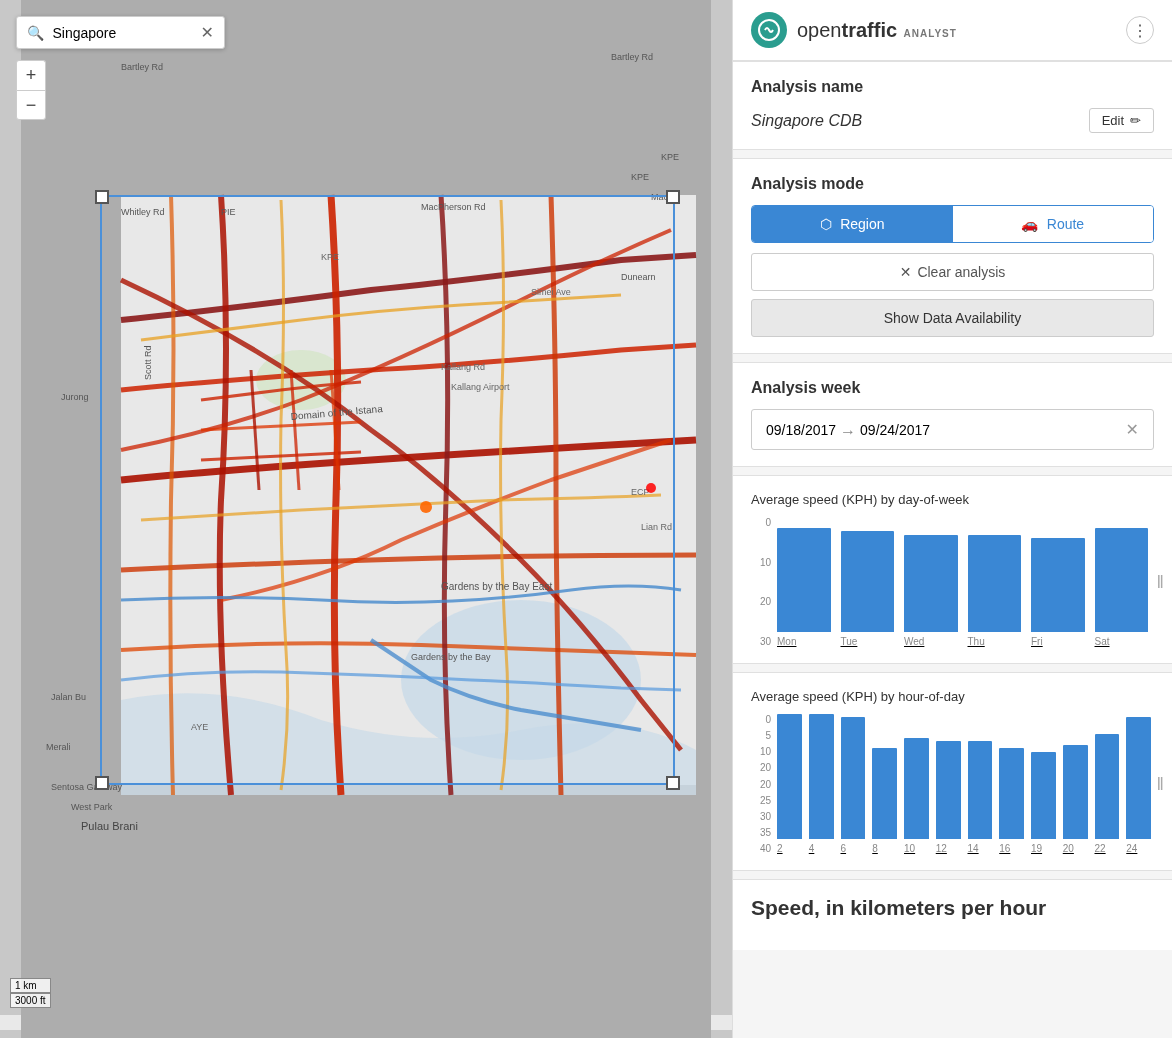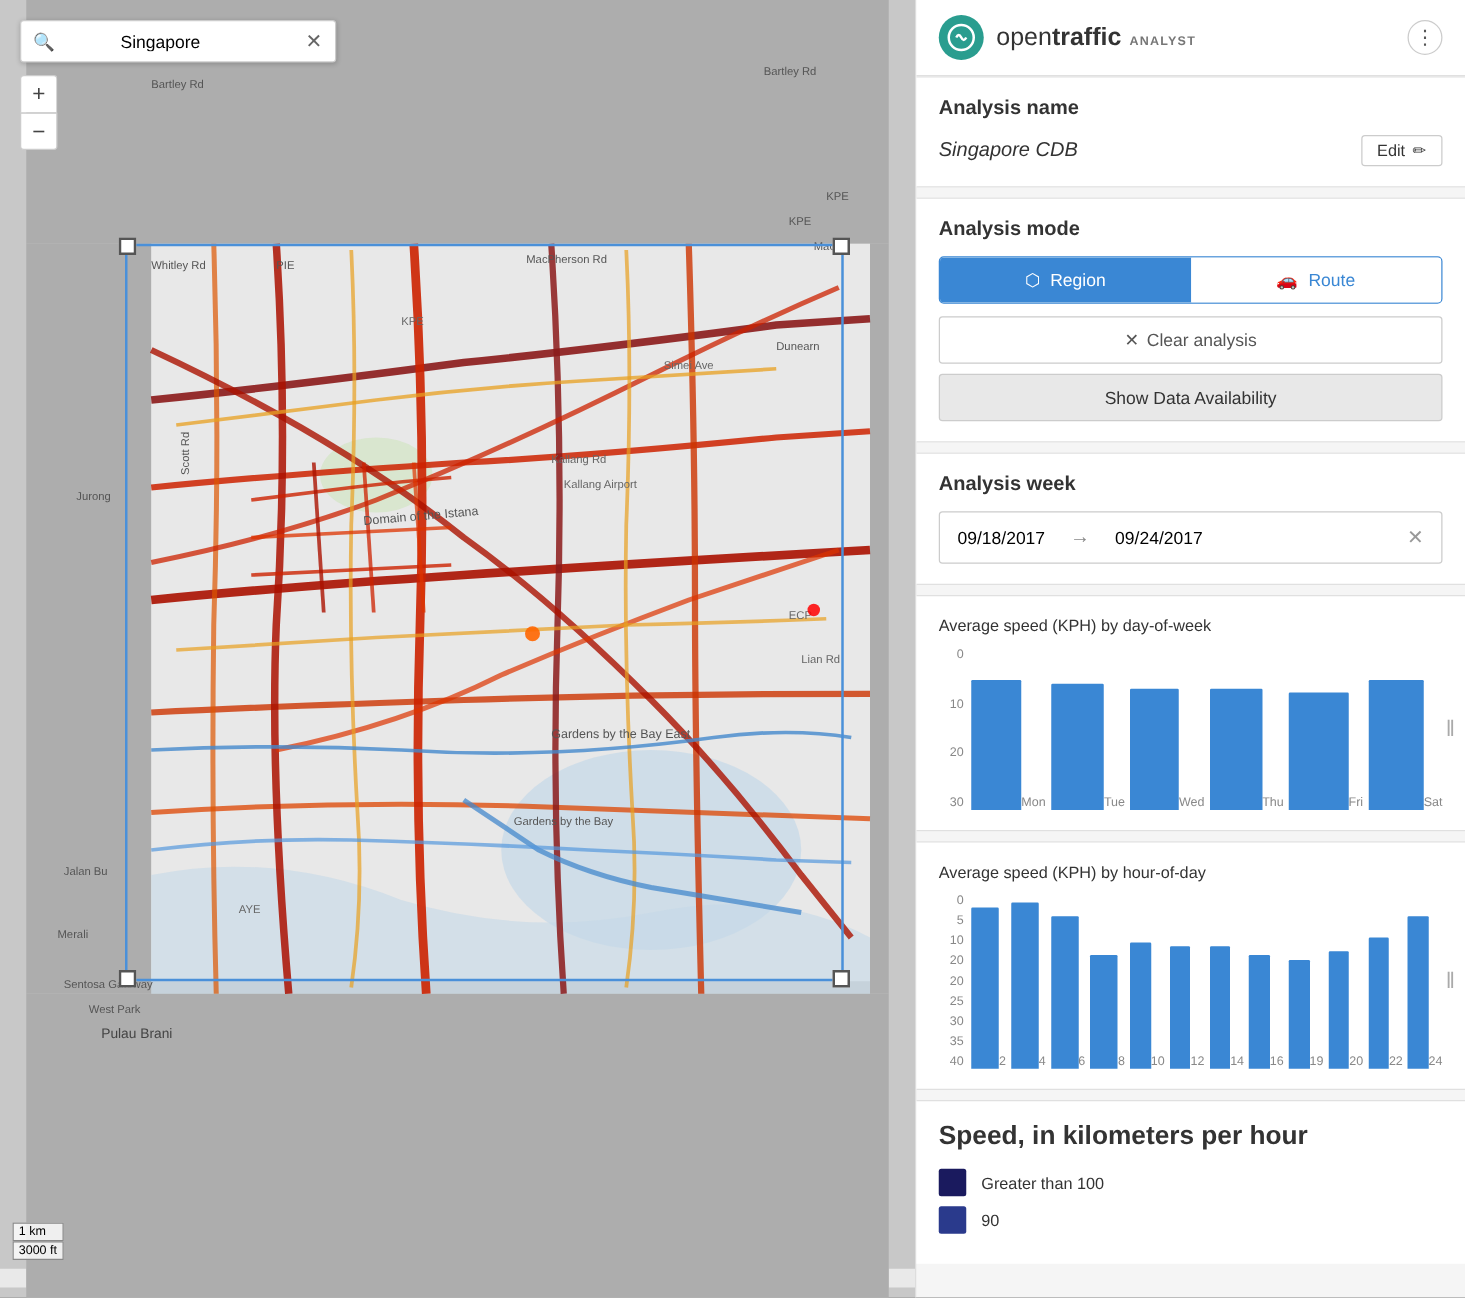--- a/index.html
+++ b/index.html
@@ -35,21 +35,20 @@
       gap: 8px;
       z-index: 10;
       box-shadow: 0 1px 4px rgba(0,0,0,0.2);
     }
 
     .map-search input {
       border: none;
       outline: none;
       font-size: 14px;
       width: 140px;
-      margin-left: 44px;
     }
 
     .map-search-icon { color: #666; font-size: 14px; }
     .map-search-clear { color: #666; cursor: pointer; font-size: 16px; }
 
     .map-zoom {
       position: absolute;
       top: 60px;
       left: 16px;
       display: flex;
@@ -282,21 +281,21 @@
       border-radius: 3px;
       cursor: pointer;
       font-size: 14px;
       color: #333;
     }
 
     
     .date-range-row {
       display: flex;
       align-items: center;
-      gap: 20px;
+      gap: 4px;
       border: 1px solid #ccc;
       border-radius: 3px;
       padding: 10px 14px;
       background: white;
       font-size: 14px;
     }
 
     .date-arrow { color: #888; font-size: 16px; }
     .date-clear { margin-left: auto; color: #999; cursor: pointer; font-size: 16px; }
 
@@ -338,24 +337,25 @@
     .bars-row {
       display: flex;
       align-items: flex-end;
       height: 130px;
       gap: 4px;
     }
 
     .bar-col {
       flex: 1;
       display: flex;
-      flex-direction: row;
-      align-items: flex-end;
+      flex-direction: column;
+      align-items: flex-start;
       height: 100%;
       justify-content: flex-end;
+      text-decoration: underline;
     }
 
     .bar {
       width: 100%;
       background: #3a87d4;
       border-radius: 1px 1px 0 0;
     }
 
     .bar-label {
       font-size: 10px;
@@ -725,24 +725,14 @@
     </div>
           </div>
       </div>
       <span class="chart-scroll-indicator">‖</span>
     </div>
   </div>
 
 
   <div class="speed-section">
     <div class="speed-title">Speed, in kilometers per hour</div>
-    <div id="speed-items">
-        <div class="speed-item">
-      <div class="speed-color" style="background:#1a1a5e;"></div>
-      <span>Greater than 100</span>
-    </div>
-        <div class="speed-item">
-      <div class="speed-color" style="background:#2a3a8c;"></div>
-      <span>90</span>
-    </div>
-      </div>
   </div>
 </div>
 
 </body></html>

